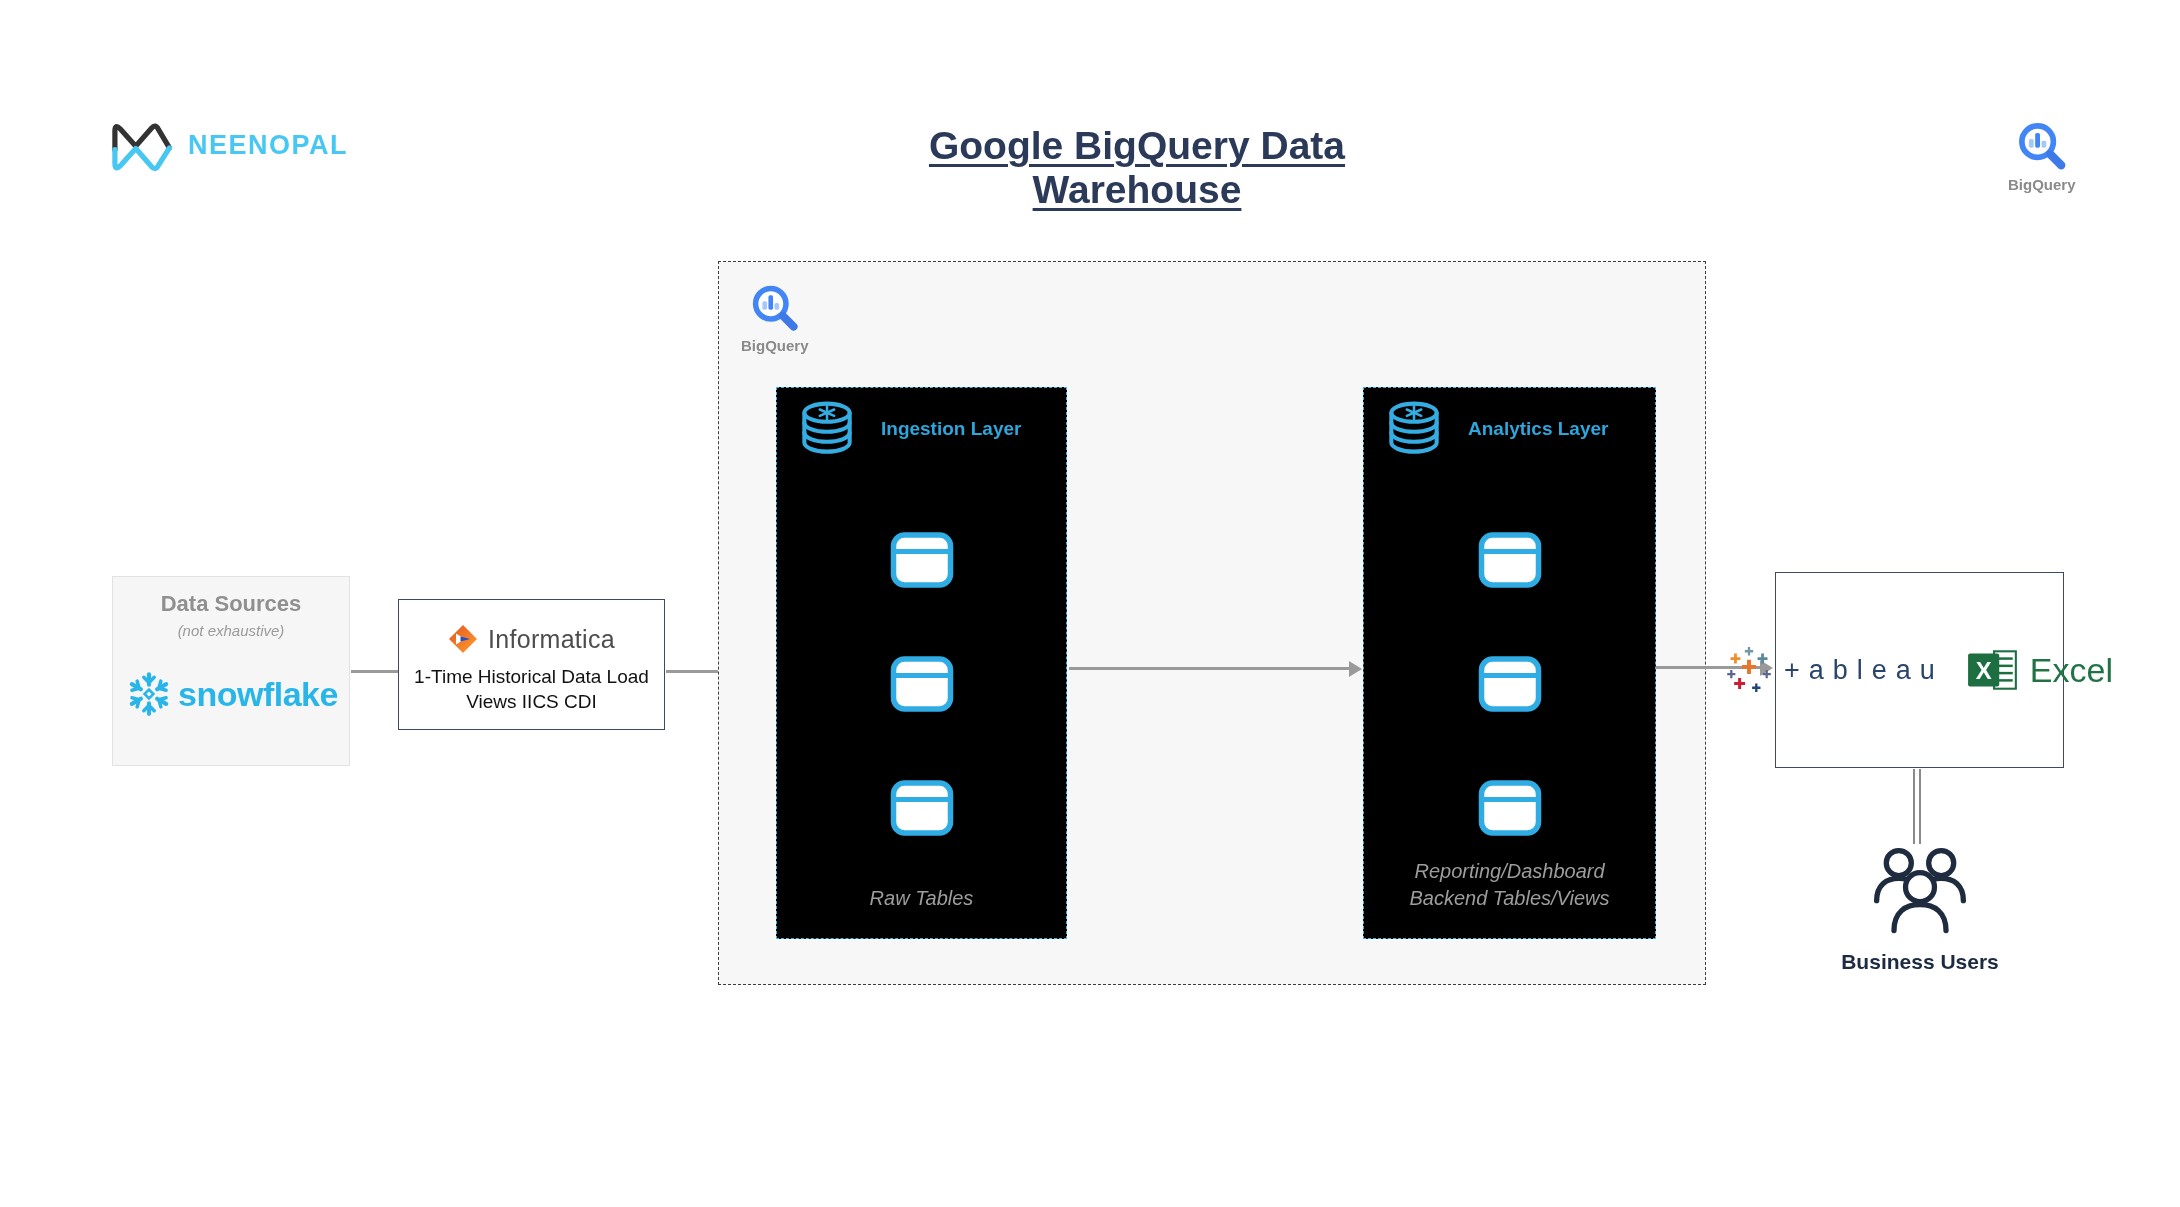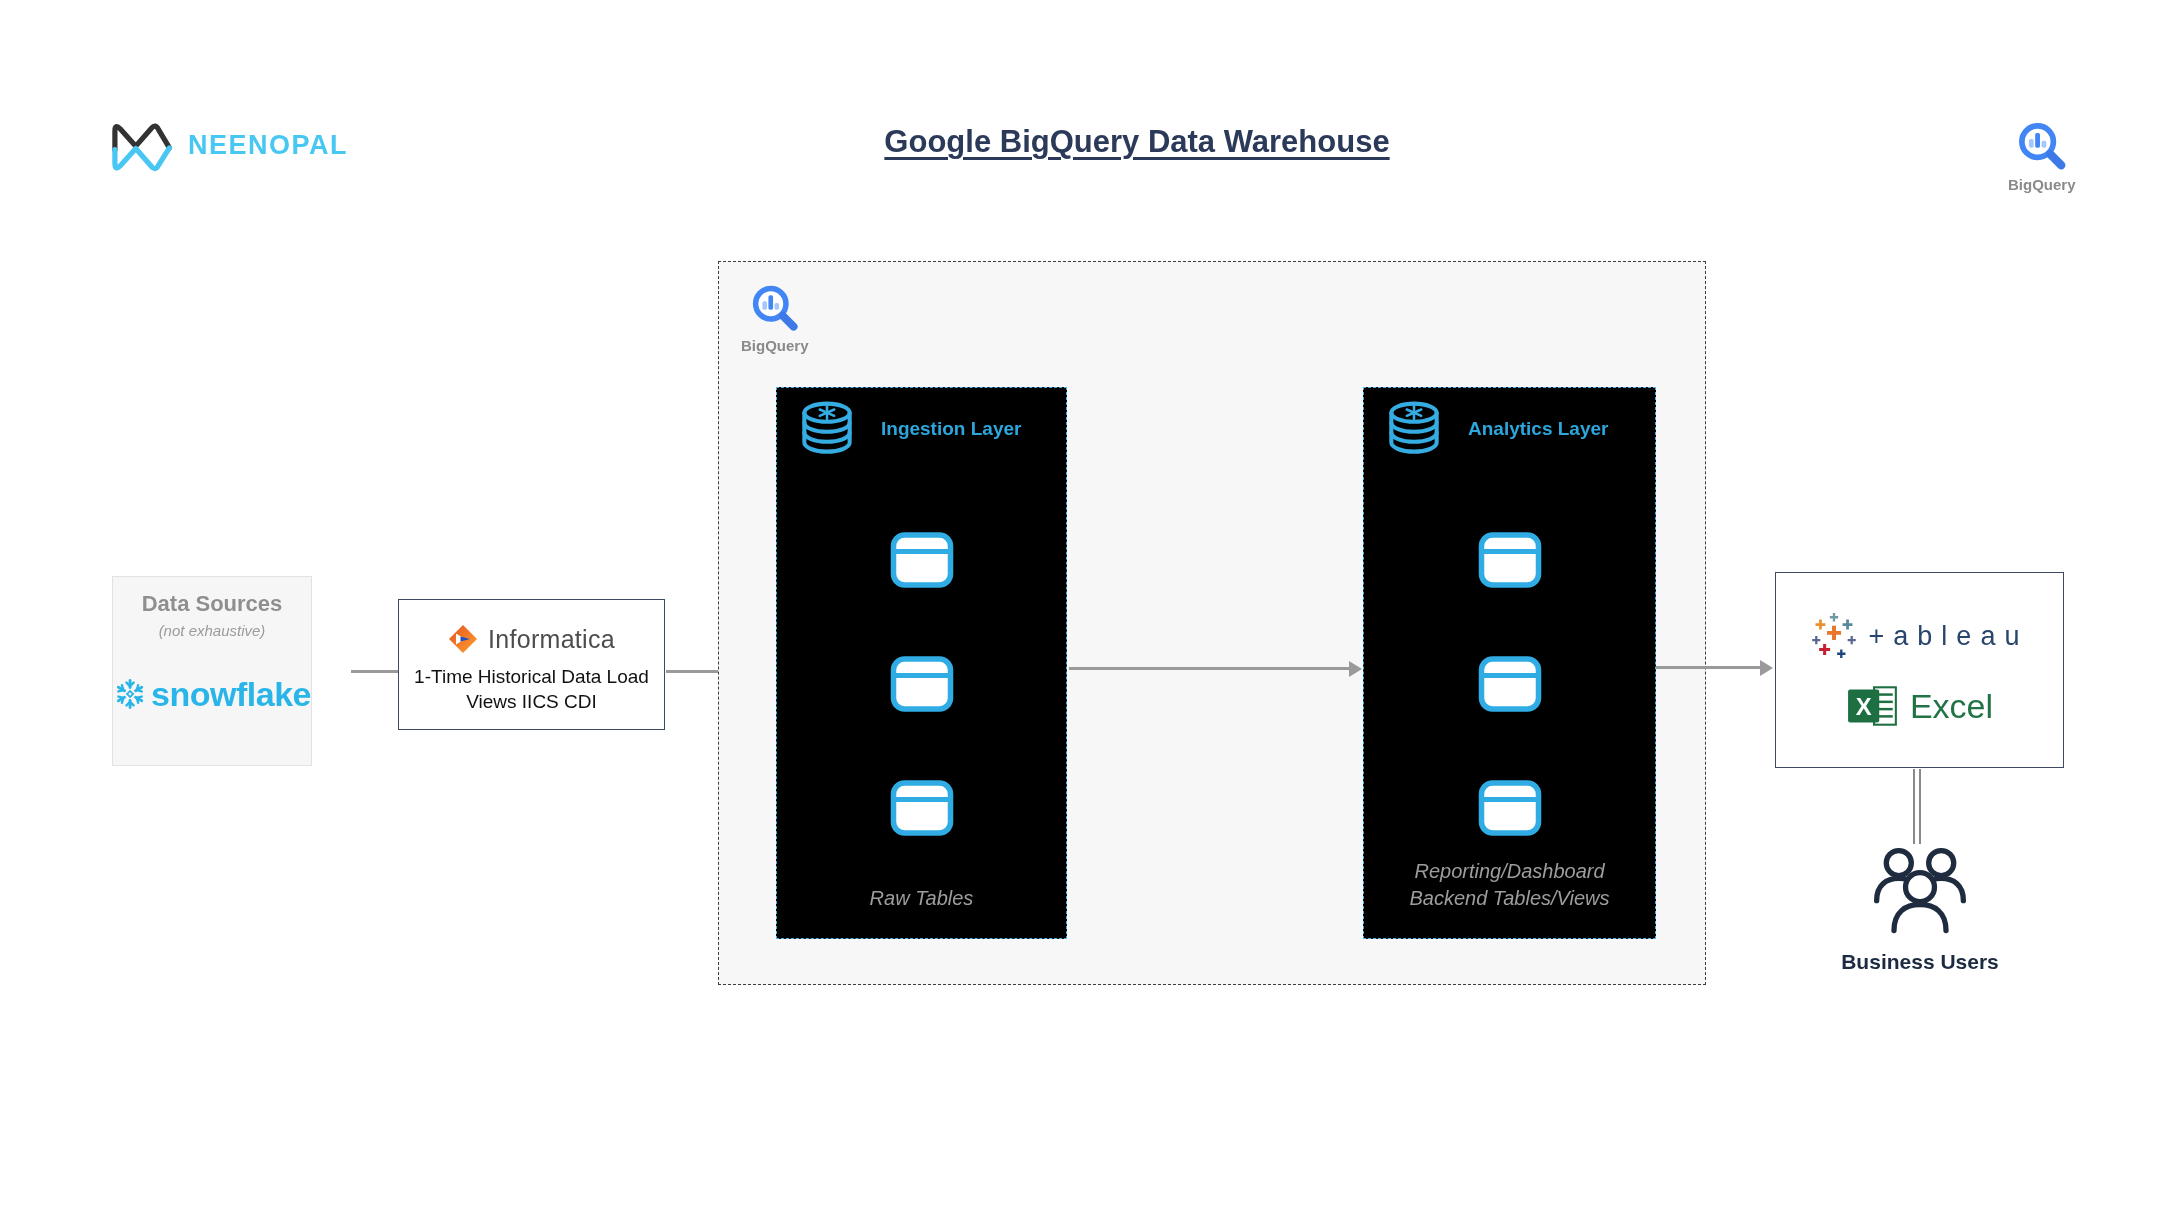--- a/index.html
+++ b/index.html
@@ -10,30 +10,30 @@
     --box-border:#3C4A63;
   }
   html,body{margin:0;padding:0;background:#fff;}
   body{font-family:"Liberation Sans",sans-serif;}
   .canvas{position:relative;width:2180px;height:1207px;background:#fff;overflow:hidden;}
 
   
   .logo{position:absolute;left:108px;top:116px;display:flex;align-items:center;gap:14px;}
   .logo-text{font-size:27px;font-weight:800;letter-spacing:1.5px;color:var(--brand-cyan);}
   .page-title{position:absolute;left:837px;top:124px;width:600px;text-align:center;
-    font-size:31px;font-weight:bold;color:var(--title-navy);text-decoration:underline;
+    font-size:39px;font-weight:bold;color:var(--title-navy);text-decoration:underline;
     text-underline-offset:5px;text-decoration-thickness:2.5px;}
   .bq-badge{position:absolute;display:flex;flex-direction:column;align-items:center;gap:2px;}
   .bq-badge .bq-label{font-size:15px;font-weight:bold;color:#8a8a8a;}
   .bq-badge.top-right{left:2008px;top:118px;}
   .bq-badge.in-box{left:740px;top:280px;}
 
   
   .node{position:absolute;box-sizing:border-box;background:#fff;}
-  .src-box{left:112px;top:576px;width:200px;height:190px;background:#f6f6f6;border:1px solid #e2e2e2;text-align:center;padding-top:14px;}
+  .src-box{left:112px;top:576px;width:238px;height:190px;background:#f6f6f6;border:1px solid #e2e2e2;text-align:center;padding-top:14px;}
   .src-title{font-size:22px;font-weight:bold;color:var(--muted-gray);}
   .src-sub{font-size:15px;font-style:italic;color:#9b9b9b;margin-top:5px;}
   .snowflake-row{display:flex;align-items:center;justify-content:center;gap:4px;margin-top:30px;}
   .snowflake-text{font-size:34px;font-weight:600;color:var(--snowflake-blue);letter-spacing:-0.5px;}
 
   .etl-box{left:398px;top:599px;width:267px;height:131px;border:1.5px solid var(--box-border);text-align:center;padding-top:24px;}
   .etl-logo-row{display:flex;align-items:center;justify-content:center;gap:10px;}
   .etl-vendor{font-size:25px;color:#4d4d4d;letter-spacing:0.3px;}
   .etl-desc{font-size:19px;color:#111;line-height:1.32;margin-top:10px;}
 
@@ -44,21 +44,21 @@
   .layer.analytics{left:644px;width:293px;}
   .layer-head{display:flex;align-items:center;gap:22px;padding:12px 0 0 18px;}
   .layer-name{font-size:19px;font-weight:bold;color:#2CA6DC;}
   .tables{position:absolute;left:0;right:0;top:142px;display:flex;flex-direction:column;align-items:center;gap:64px;}
   .layer-caption{position:absolute;left:0;right:0;bottom:26px;text-align:center;
     font-size:20px;font-style:italic;color:#9d9d9d;line-height:1.35;}
   .layer-caption span{display:inline-block;max-width:225px;}
 
   
   .tools-box{left:1775px;top:572px;width:289px;height:196px;border:1.5px solid var(--box-border);
-    display:flex;flex-direction:column;align-items:center;justify-content:center;gap:22px;}
+    display:flex;flex-direction:row;align-items:center;justify-content:center;gap:22px;}
   .tableau-row{display:flex;align-items:center;gap:12px;}
   .tableau-word{font-size:27px;color:var(--tableau-navy);letter-spacing:9px;font-weight:500;}
   .excel-row{display:flex;align-items:center;gap:10px;}
   .excel-word{font-size:34px;color:var(--excel-green);}
 
   
   .dbl-line{position:absolute;left:1913px;top:769px;width:8px;height:75px;
     border-left:2.5px solid #8a8a8a;border-right:2.5px solid #8a8a8a;box-sizing:border-box;}
   .users{position:absolute;left:1820px;top:840px;width:200px;text-align:center;}
   .users-label{font-size:21px;font-weight:bold;color:#1d2b42;margin-top:4px;}

